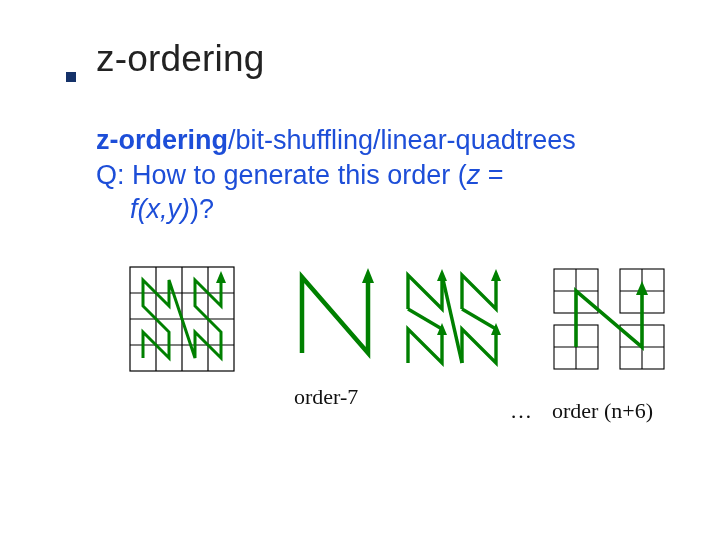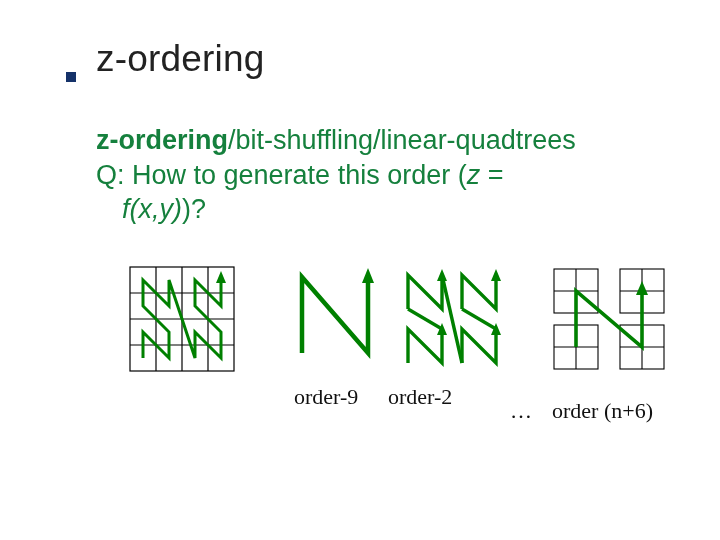--- a/index.html
+++ b/index.html
@@ -32,27 +32,27 @@
     top: 38px;
     font-size: 37px;
     color: #222;
     letter-spacing: 0.2px;
   }
   .body {
     position: absolute;
     left: 96px;
     top: 123px;
     width: 560px;
-    color: #15803d;
+    color: #1d4ed8;
     font-size: 27px;
     line-height: 1.28;
   }
   .bold { font-weight: bold; }
   .italic { font-style: italic; }
-  .indent { margin-left: 26px; display: inline; }
+  .indent { margin-left: 34px; display: inline; }
   .diagrams {
     position: absolute;
     left: 96px;
     top: 263px;
     width: 600px;
     height: 130px;
   }
   .cell {
     position: absolute;
   }
@@ -160,18 +160,17 @@
           <line x1="72" y1="28" x2="116" y2="28"></line>
         </g>
 
         <polyline fill="none" stroke="#008000" stroke-width="3.6" points="28,84 28,28 94,84 94,28"></polyline>
         <polygon fill="#008000" points="94,18 88,32 100,32"></polygon>
       </svg>
     </div>
 
   </div>
 
-  <div class="caption" style="left:294px; top:384px;">order-9</div>
-  <div class="caption" style="left:388px; top:384px;">order-2</div>
+  <div class="caption" style="left:294px; top:384px;">order-7</div>
   <div class="ellipsis" style="left:510px; top:398px;">…</div>
   <div class="caption" style="left:552px; top:398px;">order (n+6)</div>
 
 </div>
 
 </body></html>

